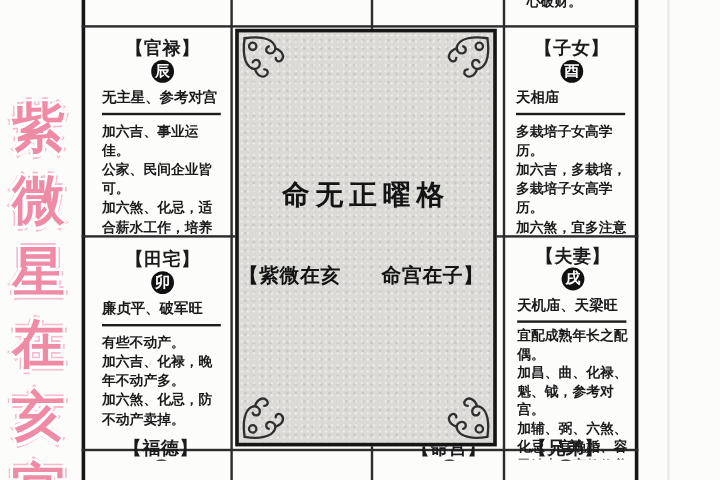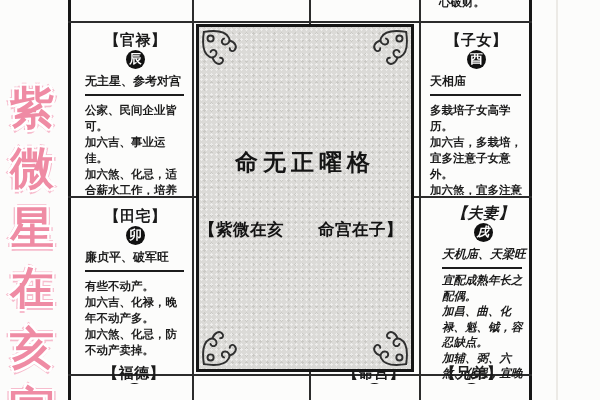--- a/index.html
+++ b/index.html
@@ -42,21 +42,21 @@
   .p-stars {
     margin-top:4px; padding-bottom:4px; margin-right:2px;
     border-bottom:2px solid #1c1c1c;
     font-size:12px; font-weight:600; white-space:nowrap;
   }
   .p-body { margin-top:6px; font-size:11.5px; line-height:16px; font-weight:600; }
   .p-body p { margin:0; }
   .guanlu   { left:71px;  top:23px;  width:121px; height:172px; padding:8px 6px 0 14px; }
   .tianzhai { left:71px;  top:198px; width:121px; height:175px; padding:9px 6px 0 14px; }
   .zinv     { left:421px; top:23px;  width:108px; height:172px; padding:8px 6px 0 9px; }
-  .fuqi     { left:421px; top:198px; width:108px; height:185px; padding:6px 5px 0 21px;font-style:italic; }
+  .fuqi     { left:421px; top:198px; width:108px; height:185px; padding:6px 5px 0 10px; }
   .fuqi .p-body { line-height:15.5px; margin-top:4px; }
   
   .top-remnant-cell { left:421px; top:0; width:108px; height:20px; }
   .remnant { margin:-4px 0 0 18px; font-size:11.5px; font-weight:600; line-height:12px; }
   
   .bcell { top:360px; height:24px; padding-top:4px; padding-right:9px; }
   .b-1 { left:71px;  width:121px; padding-left:14px; }
   .b-2 { left:194px; width:115px; padding-left:10px; }
   .b-3 { left:311px; width:125px; padding-left:10px; }
   .b-4 { left:421px; width:108px; padding-left:2px;  }
@@ -115,35 +115,35 @@
     <div class="remnant">心破财。</div>
   </div>
 
   <div class="cell guanlu">
     <div class="p-head">
       <span class="p-name">【官禄】</span>
       <span class="badge">辰</span>
     </div>
     <div class="p-stars">无主星、参考对宫</div>
     <div class="p-body">
+      <p>加六吉、事业运佳。</p>
       <p>公家、民间企业皆可。</p>
-      <p>加六吉、事业运佳。</p>
       <p>加六煞、化忌，适合薪水工作，培养多技之长来谋生。</p>
     </div>
   </div>
 
   <div class="cell zinv">
     <div class="p-head">
       <span class="p-name">【子女】</span>
       <span class="badge">酉</span>
     </div>
     <div class="p-stars">天相庙</div>
     <div class="p-body">
       <p>多栽培子女高学历。</p>
-      <p>加六吉，多栽培，宜多注意子女意外。</p>
+      <p>加六吉，多栽培，多栽培子女高学历。</p>
       <p>加六煞，宜多注意子女意外、健康、交友状况。</p>
     </div>
   </div>
 
   <div class="cell tianzhai">
     <div class="p-head">
       <span class="p-name">【田宅】</span>
       <span class="badge">卯</span>
     </div>
     <div class="p-stars">廉贞平、破军旺</div>
@@ -155,21 +155,21 @@
   </div>
 
   <div class="cell fuqi">
     <div class="p-head">
       <span class="p-name">【夫妻】</span>
       <span class="badge">戌</span>
     </div>
     <div class="p-stars">天机庙、天梁旺</div>
     <div class="p-body">
       <p>宜配成熟年长之配偶。</p>
-      <p>加昌、曲、化禄、魁、钺，容忍缺点。</p>
+      <p>加昌、曲、化禄、魁、钺，参考对宫。</p>
       <p>加辅、弼、六煞、化忌，宜晚婚、容忍缺点，宗教修养身心，或可和谐平安。</p>
     </div>
   </div>
 
   <div class="cell bcell b-1">
     <div class="p-head">
       <span class="p-name">【福德】</span>
       <span class="badge">寅</span>
     </div>
   </div>

